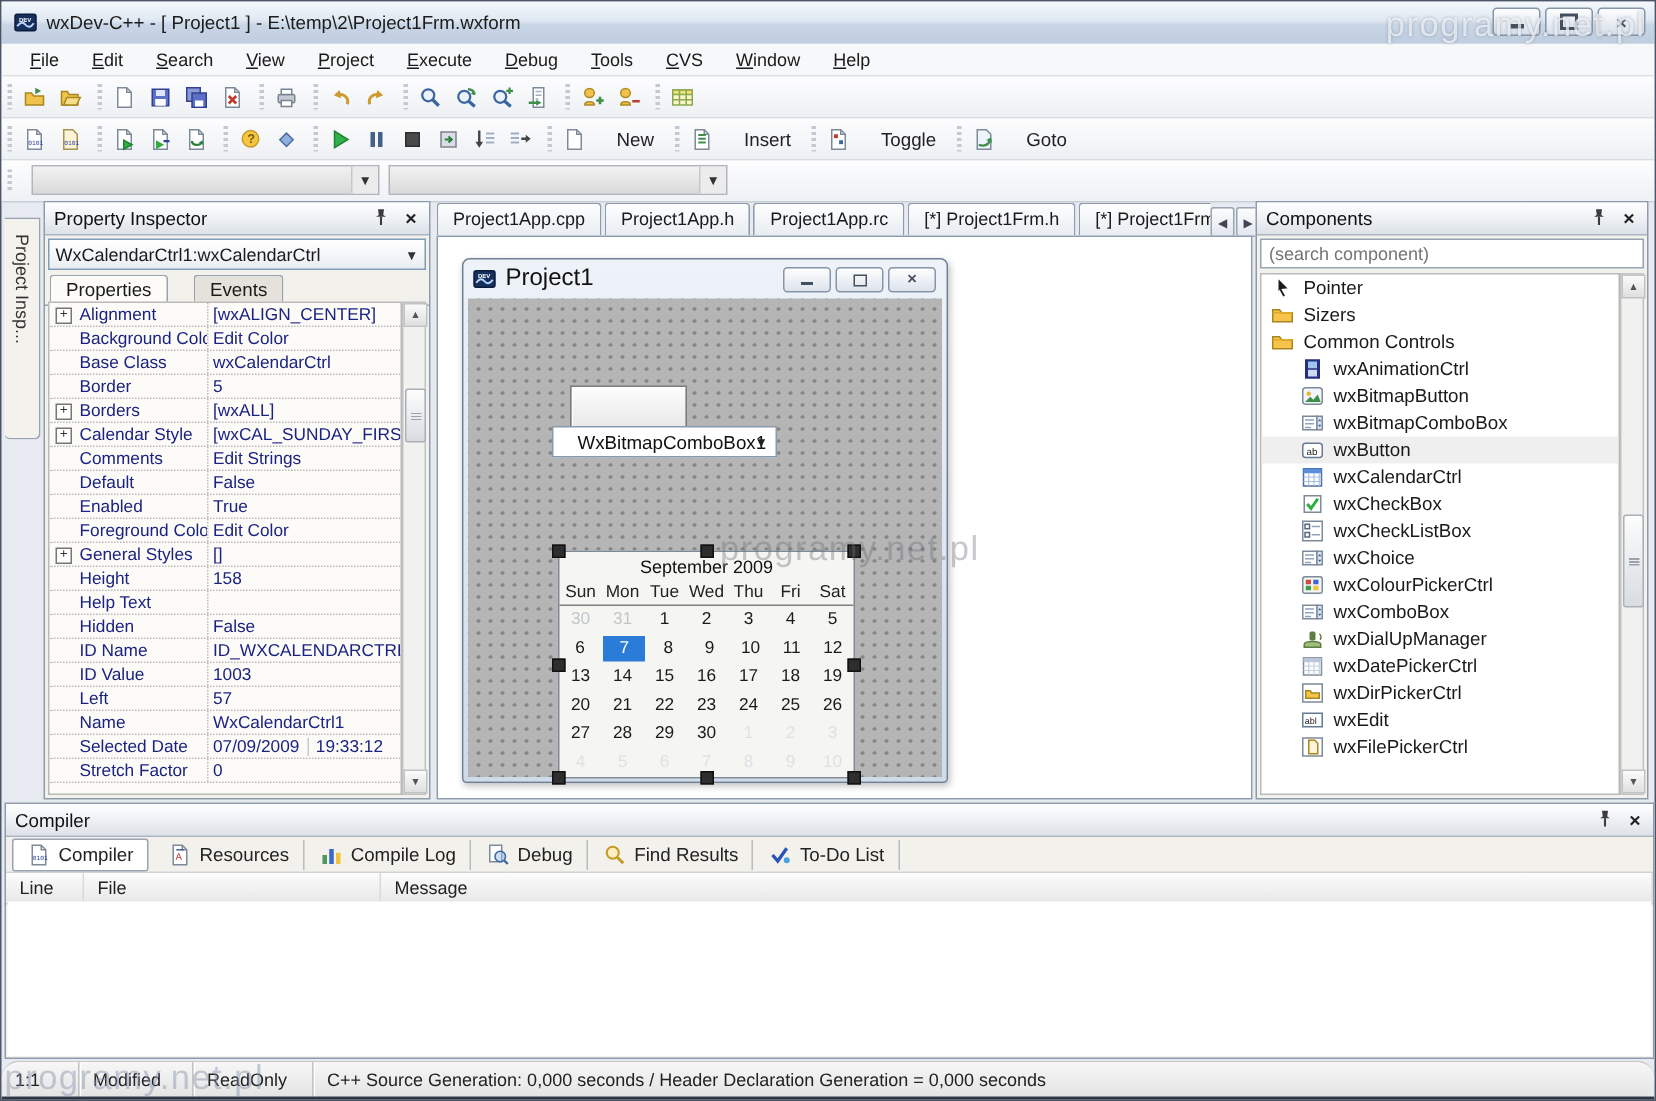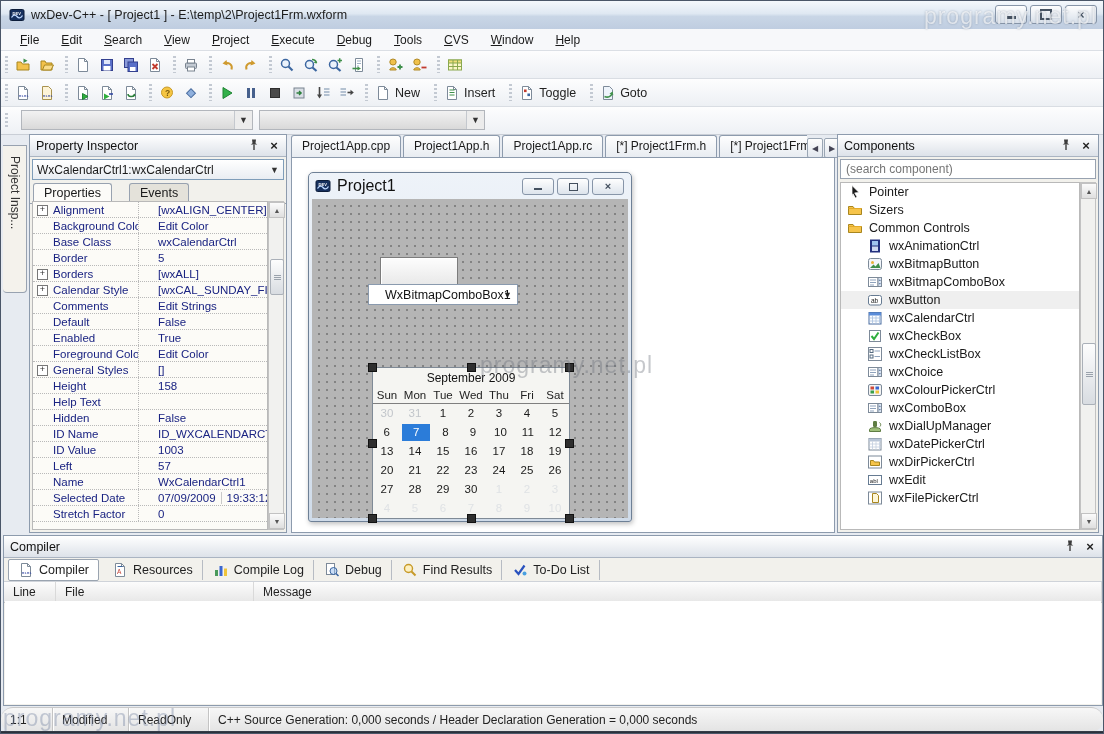--- a/index.html
+++ b/index.html
@@ -24,21 +24,21 @@
   .menu-item u{text-decoration:underline;}
   
   .toolbar{position:absolute;left:0;width:100%;height:28px;
     background:linear-gradient(180deg,#fdfdfe,#edf0f4);border-bottom:1px solid #d9dde3;
     display:flex;align-items:center;box-sizing:border-box;padding-left:2px;}
   .tb1{top:50px;} .tb2{top:78px;}
   .tbgroup{display:flex;align-items:center;height:100%;padding:0 4px 0 8px;position:relative;}
   .tbgroup:before{content:"";position:absolute;left:2px;top:5px;bottom:5px;width:3px;
     background:repeating-linear-gradient(180deg,#c3c9d2 0 2px,transparent 2px 4px);}
   .tbtn{width:24px;height:24px;display:inline-flex;align-items:center;justify-content:center;border-radius:3px;cursor:default;}
-  .tbtn.labeled{width:auto;padding:0 8px 0 4px;gap:4px;font-size:12.5px;color:#222;justify-content:center;}
+  .tbtn.labeled{width:auto;padding:0 8px 0 4px;gap:20px;font-size:12.5px;color:#222;justify-content:center;}
   .icon{display:inline-flex;align-items:center;justify-content:center;}
   
   .comborow{position:absolute;left:0;top:106px;width:100%;height:27px;
     background:linear-gradient(180deg,#fdfdfe,#eef1f5);border-bottom:1px solid #c9ced6;}
   .comborow:before{content:"";position:absolute;left:4px;top:6px;bottom:6px;width:3px;
     background:repeating-linear-gradient(180deg,#c3c9d2 0 2px,transparent 2px 4px);}
   .flatcombo{position:absolute;top:3px;height:20px;border:1px solid #b2b6bc;
     background:linear-gradient(180deg,#f2f2f2,#d9d9d9);box-sizing:border-box;}
   .flatcombo .dd{position:absolute;right:0;top:0;width:17px;height:100%;display:flex;align-items:center;
     justify-content:center;border-left:1px solid #c4c8ce;background:#ececec;font-size:9px;color:#333;}
@@ -60,21 +60,21 @@
   .pitabs{height:21px;display:flex;align-items:flex-end;padding-left:3px;border-bottom:1px solid #98a2b0;margin-top:2px;gap:15px;}
   .pitab{padding:2px 10px 3px;border:1px solid #98a2b0;border-bottom:none;border-radius:3px 3px 0 0;
     background:#e4e2da;margin-right:2px;font-size:12.5px;cursor:default;}
   .pitab.active{background:#fcfbf8;position:relative;top:1px;padding-bottom:4px;}
   .pigrid{position:absolute;left:2px;right:18px;top:66px;bottom:2px;background:#fcfbf7;border:1px solid #b9b9b9;overflow:hidden;}
   .prow{height:15px;display:flex;border-bottom:1px dotted #b9b9b9;color:#1a2382;font-size:11.5px;align-items:center;cursor:default;}
   .pname{width:106px;flex:none;border-right:1px dotted #b9b9b9;padding-left:20px;position:relative;
          white-space:nowrap;overflow:hidden;height:100%;display:flex;align-items:center;box-sizing:border-box;}
   .expander{position:absolute;left:4px;top:3px;width:9px;height:9px;border:1px solid #777;background:#fff;
     font-size:9px;line-height:7px;text-align:center;color:#333;}
-  .pval{flex:1;padding-left:3px;white-space:nowrap;overflow:hidden;display:flex;align-items:center;height:100%;margin-left:16px;}
+  .pval{flex:1;padding-left:3px;white-space:nowrap;overflow:hidden;display:flex;align-items:center;height:100%;}
   .pv2{border-left:1px solid #c9c9c9;margin-left:5px;padding-left:5px;}
   
   .vscroll{position:absolute;width:16px;background:#f1f1ef;border:1px solid #c2c2c2;box-sizing:border-box;}
   .vs-pi{right:2px;top:66px;bottom:2px;}
   .vs-comp{right:2px;top:47px;bottom:2px;}
   .sarrow{position:absolute;left:0;width:14px;height:14px;display:flex;align-items:center;justify-content:center;
     font-size:7px;color:#555;background:linear-gradient(180deg,#fbfbfb,#dfdfdf);border:1px solid #c2c2c2;cursor:default;}
   .sa-up{top:0;} .sa-dn{bottom:0;}
   .sthumb{position:absolute;left:1px;width:12px;background:linear-gradient(180deg,#fdfdfd,#d8dce1);
     border:1px solid #aab0b8;border-radius:2px;display:flex;align-items:center;justify-content:center;cursor:default;}

